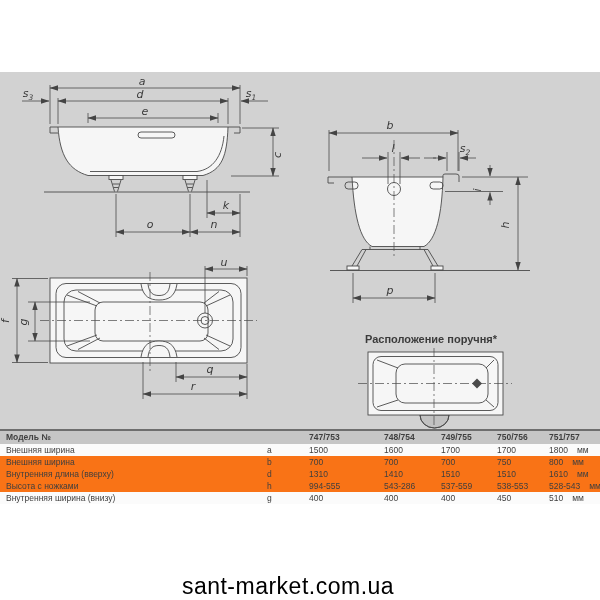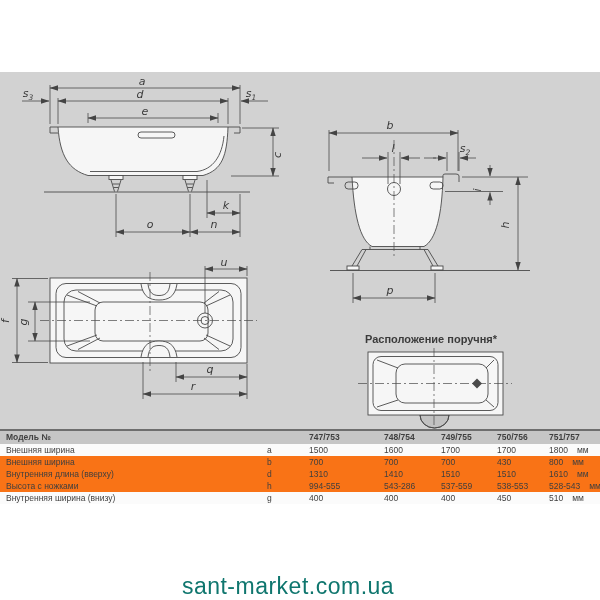--- a/index.html
+++ b/index.html
@@ -25,21 +25,21 @@
   .lbl{text-align:left;padding-left:6px !important;}
   .ltr{text-align:left;padding-left:2px !important;}
   .num{text-align:left;padding-right:2px !important;}
   .last{padding-right:7px !important;}
   .unit{margin-left:9px;}
   tr.stripe td{background:#f97316;}
   tr.plain td{background:#fbfbfb;}
   tr.boldrow td{font-weight:bold;}
 
   .watermark{position:absolute;top:573px;left:0;width:576px;text-align:center;
-             font-size:23px;color:#0f766e;letter-spacing:0.5px;}
+             font-size:23px;color:#000000;letter-spacing:0.5px;}
 </style>
 </head>
 <body>
 
 <div class="page">
 
   <div class="diagram">
     <svg width="600" height="357" viewBox="0 72 600 357">
       <defs>
         <marker id="arr" viewBox="0 0 10 8" refX="9.5" refY="4" markerWidth="11" markerHeight="8.5" orient="auto-start-reverse">
@@ -233,21 +233,21 @@
         <td class="num">1700</td>
         <td class="num">1700</td>
         <td class="num last"><span>1800</span><span class="unit">мм</span></td>
       </tr>
       <tr class="stripe">
         <td class="lbl">Внешняя ширина</td>
         <td class="ltr">b</td>
         <td class="num">700</td>
         <td class="num">700</td>
         <td class="num">700</td>
-        <td class="num">430</td>
+        <td class="num">750</td>
         <td class="num last"><span>800</span><span class="unit">мм</span></td>
       </tr>
       <tr class="stripe">
         <td class="lbl">Внутренняя длина (вверху)</td>
         <td class="ltr">d</td>
         <td class="num">1310</td>
         <td class="num">1410</td>
         <td class="num">1510</td>
         <td class="num">1510</td>
         <td class="num last"><span>1610</span><span class="unit">мм</span></td>

